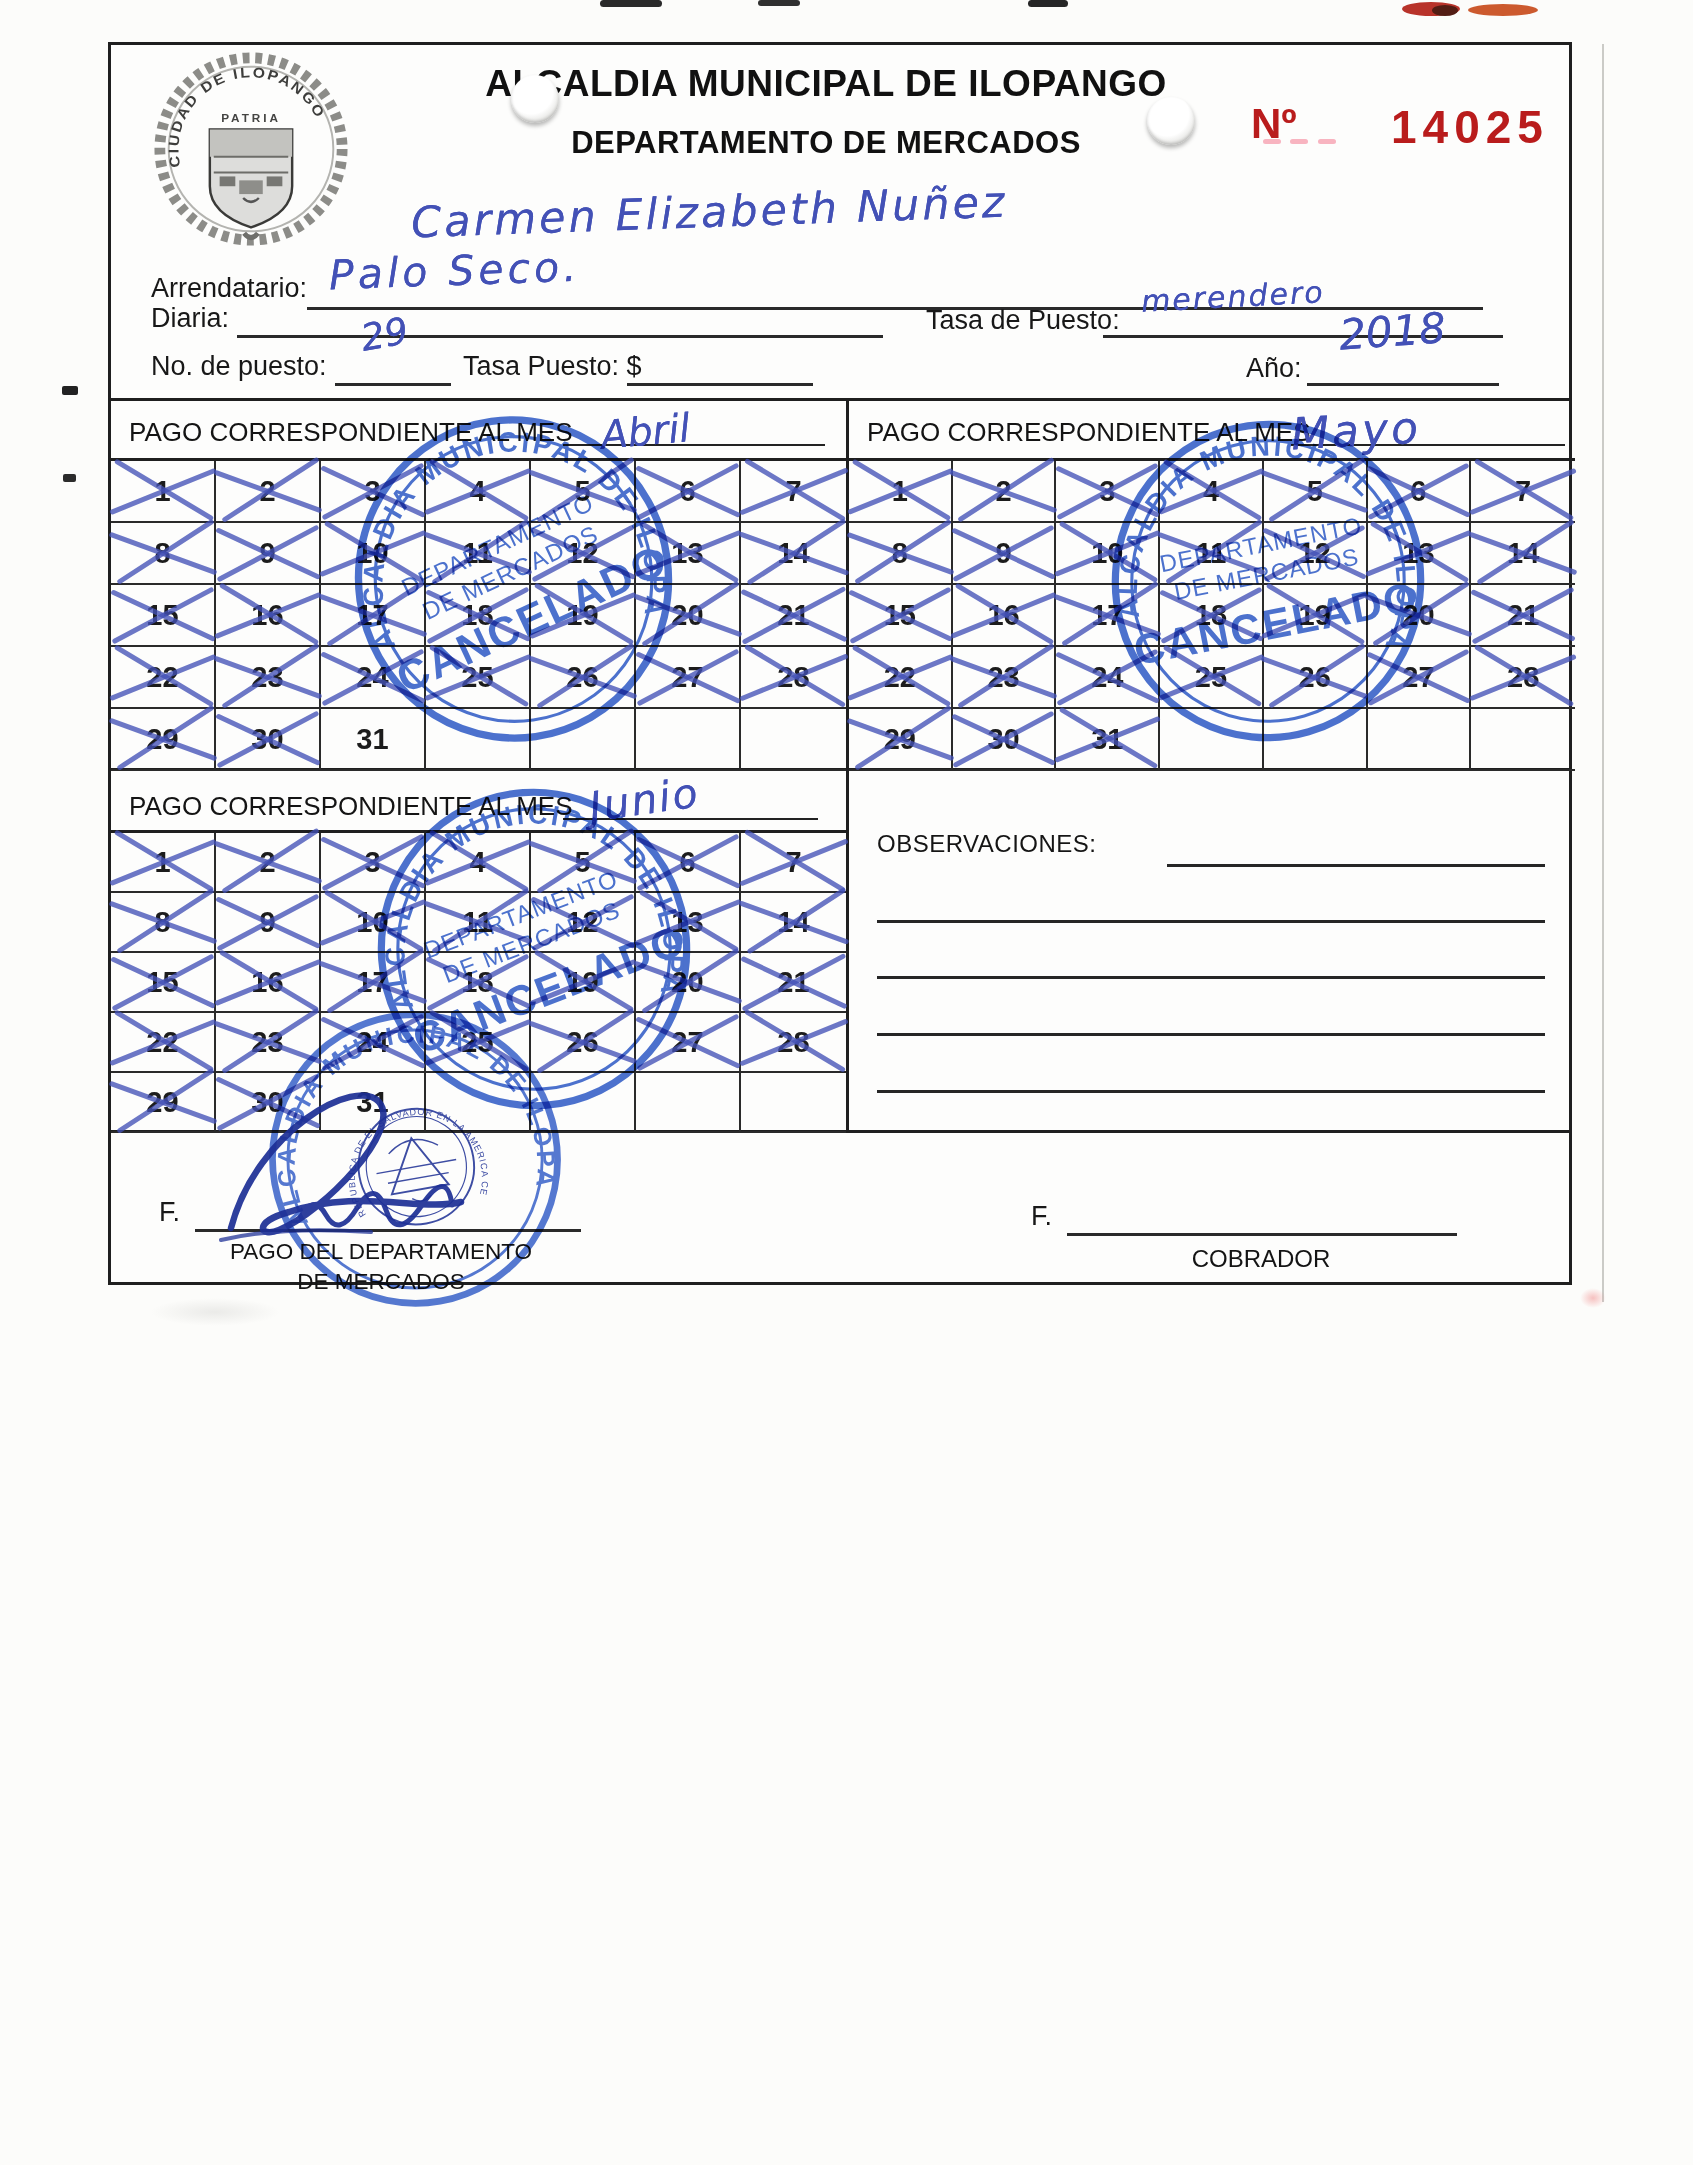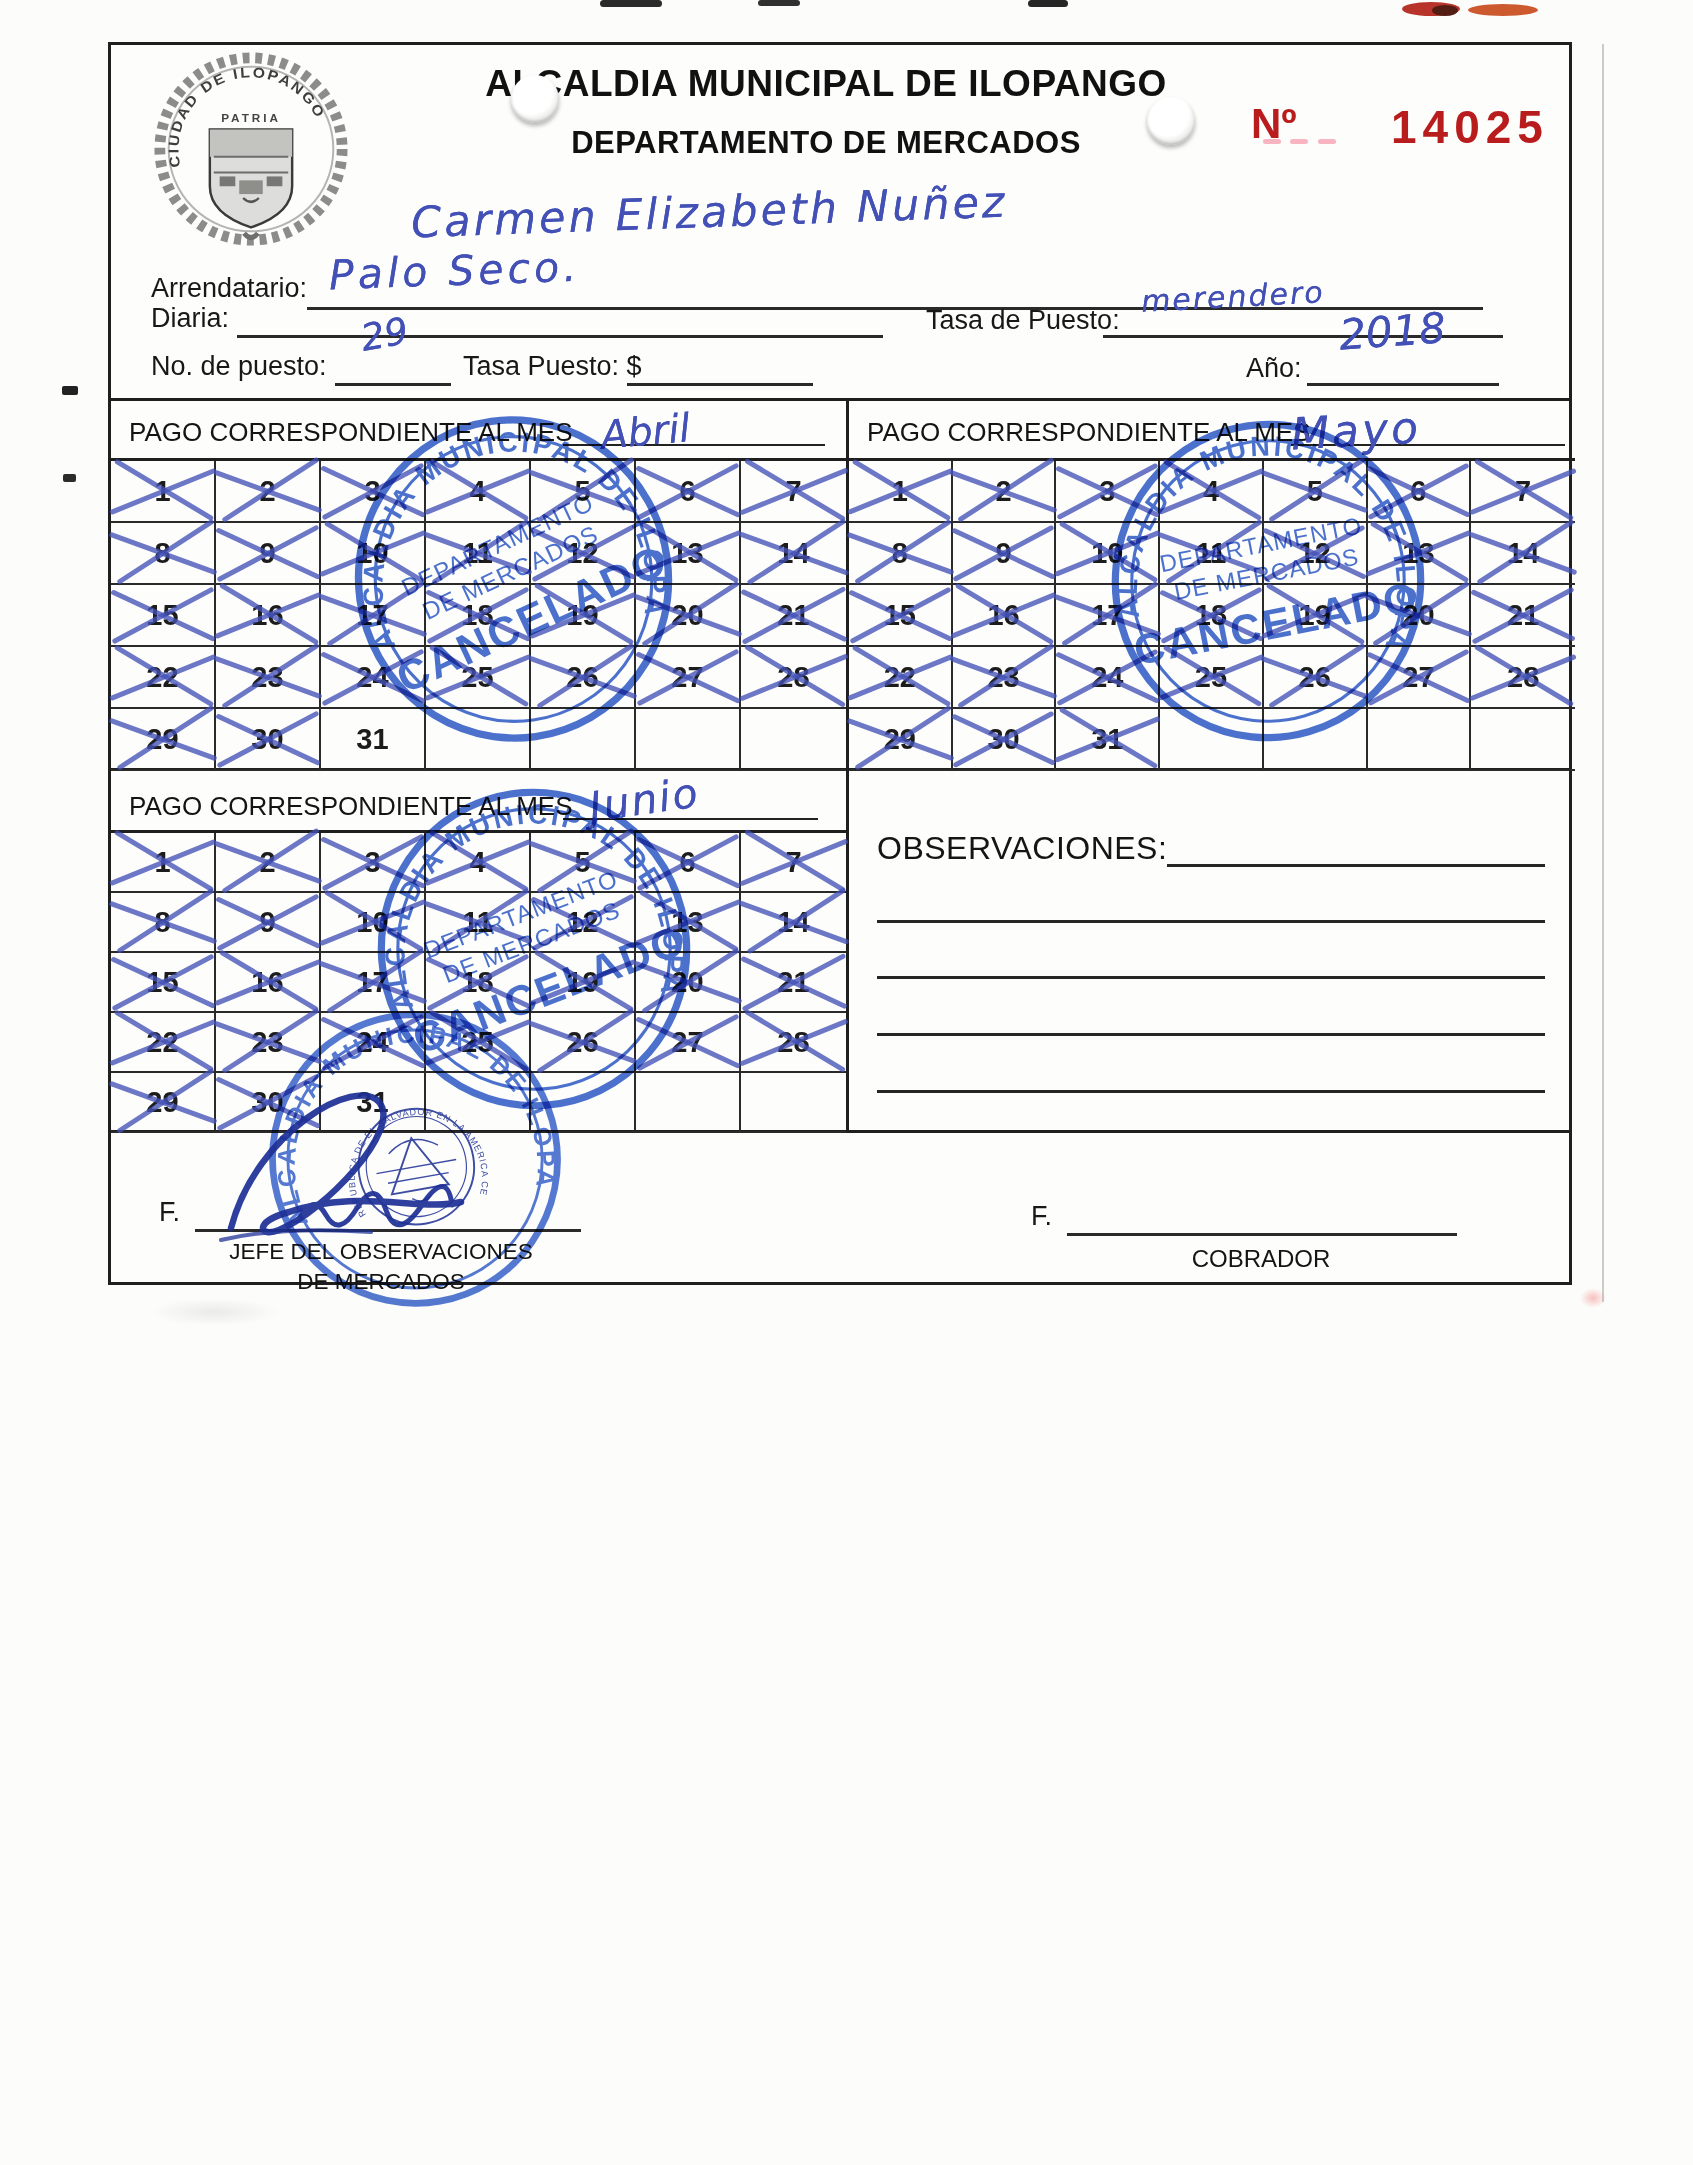--- a/index.html
+++ b/index.html
@@ -31,21 +31,21 @@
   .day-num{font-size:29px;font-weight:600;color:#1c1c1c;z-index:2}
   .cross{position:absolute;left:-9px;right:-9px;top:-4px;bottom:-2px;z-index:3;pointer-events:none}
   .cross i,.cross b{content:"";position:absolute;left:3%;right:3%;top:48%;height:5px;border-radius:6px;background:rgba(67,81,182,.78)}
   .cross.v0 i{transform:rotate(25deg)} .cross.v0 b{transform:rotate(-28deg)}
   .cross.v1 i{transform:rotate(31deg) translateY(-2px)} .cross.v1 b{transform:rotate(-22deg)}
   .cross.v2 i{transform:rotate(20deg)} .cross.v2 b{transform:rotate(-33deg) translateX(3px)}
   
   .stamp-slot{position:absolute;pointer-events:none;mix-blend-mode:multiply;opacity:.86;z-index:8}
   .stamp-slot svg{width:100%;height:100%;overflow:visible}
   
-  #obs-label{position:absolute;font-size:32px;color:#151515;letter-spacing:.5px}
+  #obs-label{position:absolute;font-size:24px;color:#151515;letter-spacing:.5px}
   .obs-line{position:absolute;height:2.5px;background:#262626}
   
   #original{position:absolute;left:0;right:0;top:1090px;text-align:center;font-family:"Liberation Serif",serif;font-weight:bold;font-size:27px;letter-spacing:1px;color:#ef2b56}
   .sig-cap{position:absolute;text-align:center;font-size:22.5px;line-height:1.32;color:#141414}
   #signature{position:absolute;left:88px;top:1015px;width:430px;height:215px;z-index:9;pointer-events:none}
   
   #seal{position:absolute;left:42px;top:6px;width:196px;height:196px}
   
   .artifact{position:absolute;z-index:40}
   .paper-edge{position:absolute;left:1602px;top:44px;width:2px;height:1258px;background:#cbcbc7;z-index:1}
@@ -864,21 +864,21 @@
     <div class="obs-line" style="left:28px;top:152px;width:668px"></div>
     <div class="obs-line" style="left:28px;top:208px;width:668px"></div>
     <div class="obs-line" style="left:28px;top:265px;width:668px"></div>
     <div class="obs-line" style="left:28px;top:322px;width:668px"></div>
   </div>
 
 
   <div class="lbl" style="left:48px;top:1152px">F.</div>
   <div class="uline" style="left:84px;top:1184px;width:386px"></div>
   <div class="sig-cap" style="left:58px;top:1192px;width:424px">
-    <div>JEFE DEL OBSERVACIONES</div>
+    <div>PAGO DEL DEPARTAMENTO</div>
     <div>DE MERCADOS</div>
   </div>
 
   <div class="lbl" style="left:920px;top:1156px">F.</div>
   <div class="uline" style="left:956px;top:1188px;width:390px"></div>
   <div class="sig-cap" style="left:1040px;top:1198px;width:220px;font-size:24px">COBRADOR</div>
 
   <div class="stamp-slot" id="stamp-seal" style="left:150px;top:960px;width:308px;height:308px;transform:rotate(-10deg)"><svg viewBox="0 0 320 320">
     <ellipse cx="160" cy="160" rx="148" ry="150" fill="none" stroke="#3a63cc" stroke-width="7"></ellipse>
     <ellipse cx="160" cy="160" rx="132" ry="134" fill="none" stroke="#3a63cc" stroke-width="3"></ellipse>

